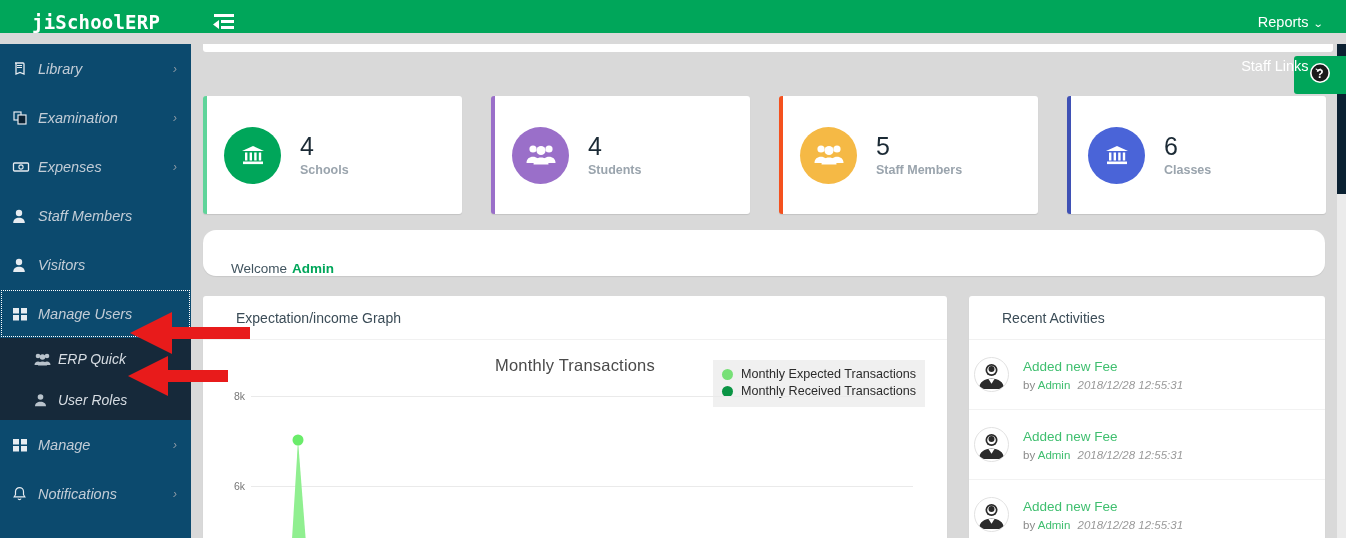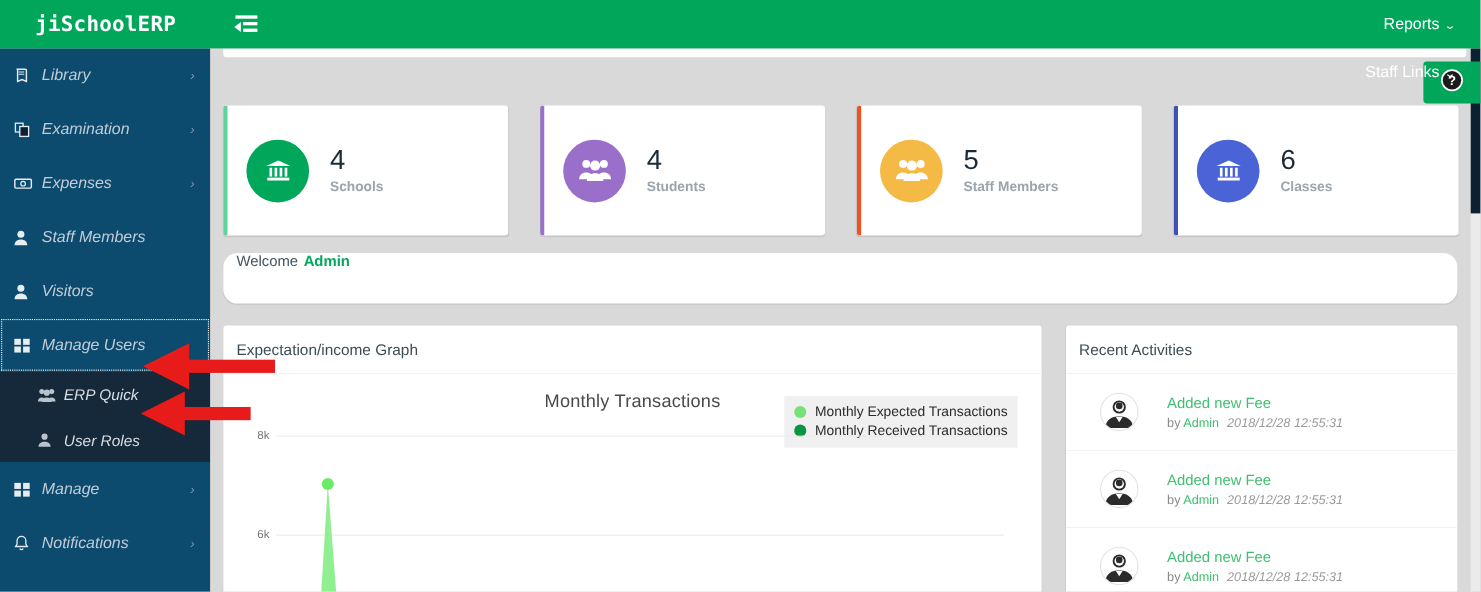--- a/index.html
+++ b/index.html
@@ -6,21 +6,21 @@
   html, body {
     width: 1346px; height: 538px;
     overflow: hidden;
     font-family: "Liberation Sans", sans-serif;
     background: #d9d9d9;
   }
   .app { position: relative; width: 1346px; height: 538px; }
 
   
   .topbar {
-    position: absolute; top: 0; left: 0; width: 1346px; height: 44px;
+    position: absolute; top: 0; left: 0; width: 1346px; height: 33px;
     background: #00a65a; z-index: 40;
   }
   .logo {
     position: absolute; left: 32px; top: 0; height: 44px; line-height: 44px;
     color: #ffffff; font-size: 19px; font-weight: bold; letter-spacing: .2px;
     font-family: "DejaVu Sans Mono", monospace;
   }
   .sidebar-toggle {
     position: absolute; left: 208px; top: 6px; width: 32px; height: 32px;
     cursor: pointer;
@@ -81,33 +81,33 @@
     color: #ffffff; flex: none;
   }
   .card .ctext { margin-left: 19px; }
   .card .cnum { font-size: 25px; color: #1b2a35; line-height: 1.05; font-weight: 400; }
   .card .clabel { font-size: 12.5px; color: #9aa4ad; margin-top: 4px; font-weight: bold; }
 
   
   .welcome {
     position: absolute; top: 186px; left: 12px; width: 1122px; height: 46px;
     background: #ffffff; border-radius: 13px; box-shadow: 0 1px 1px rgba(0,0,0,.08);
-    display: flex; align-items: flex-start; padding-left: 12px;
+    display: flex; align-items: flex-end; padding-left: 28px;
     font-size: 13.5px; color: #41545f;
   }
   .welcome b { color: #00a65a; margin-left: 5px; }
 
   
   .graph-panel {
     position: absolute; top: 252px; left: 12px; width: 744px; height: 260px;
     background: #ffffff; border-radius: 3px; box-shadow: 0 1px 1px rgba(0,0,0,.08);
     overflow: hidden;
   }
   .panel-head {
-    height: 44px; display: flex; align-items: center; padding-left: 12px;
+    height: 44px; display: flex; align-items: center; padding-left: 33px;
     font-size: 14px; color: #3b4c57; border-bottom: 1px solid #f1f1f1;
   }
   .chart-area { position: relative; width: 744px; height: 216px; }
   .chart-title {
     position: absolute; top: 16px; left: 0; width: 744px; text-align: center;
     font-size: 16.5px; color: #4a4a4a; letter-spacing: .2px;
   }
   .chart-legend {
     position: absolute; top: 20px; right: 22px; background: #f0f0f0;
     padding: 6px 9px 7px 9px; line-height: 17px;
@@ -120,23 +120,22 @@
   }
   .gridline { position: absolute; left: 48px; width: 662px; height: 1px; background: #eaeaea; }
 
   
   .activities {
     position: absolute; top: 252px; left: 778px; width: 356px; height: 260px;
     background: #ffffff; border-radius: 3px; box-shadow: 0 1px 1px rgba(0,0,0,.08);
     overflow: hidden;
   }
   .act-row {
-    display: flex; align-items: center; height: 70px; padding: 0 31px;
+    display: flex; align-items: center; height: 70px; padding: 0 5px;
     border-bottom: 1px solid #f2f2f2;
-    gap: 12px;
   }
   .avatar {
     width: 35px; height: 35px; border-radius: 50%; border: 1px solid #e2e2e2;
     flex: none; display: flex; align-items: center; justify-content: center;
     overflow: hidden; background: #ffffff;
   }
   .act-text { margin-left: 14px; }
   .act-title { font-size: 13.5px; color: #3fbf6f; line-height: 1.4; cursor: pointer; }
   .act-meta { font-size: 11.5px; color: #8a8a8a; margin-top: 3px; }
   .act-meta .who { color: #3fbf6f; font-style: normal; }

